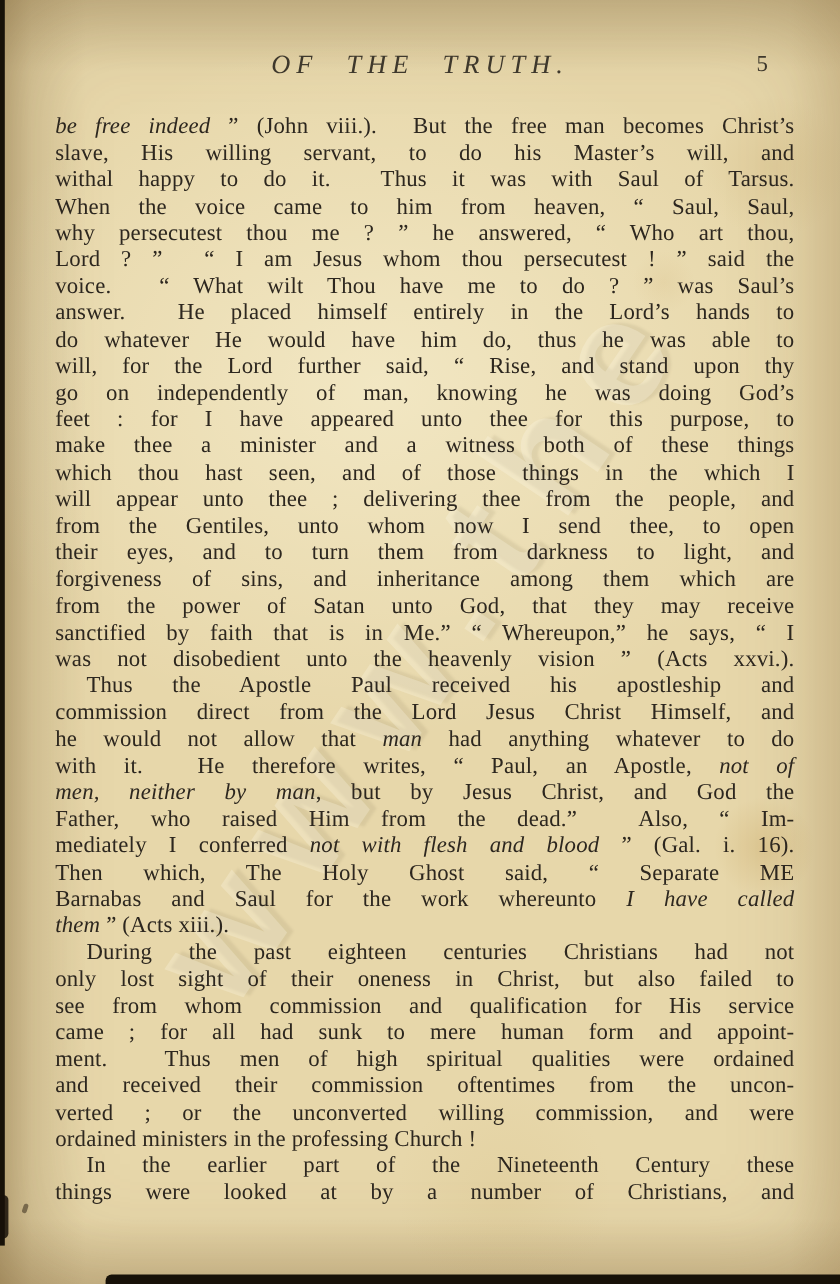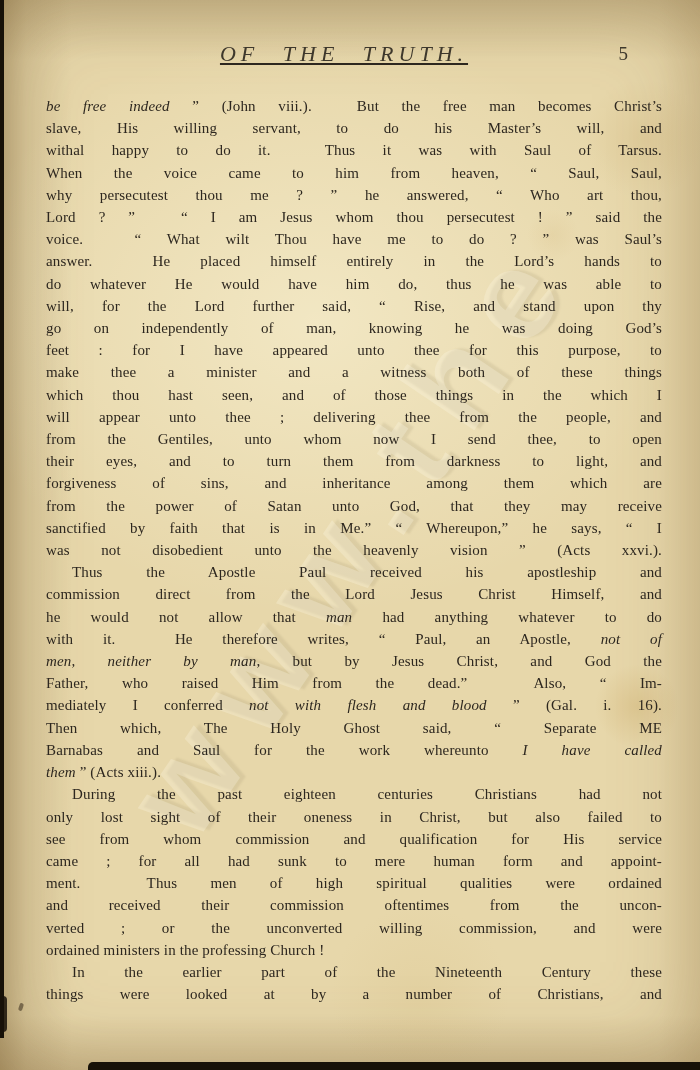--- a/index.html
+++ b/index.html
@@ -29,35 +29,35 @@
     position:absolute;left:50%;top:50%;width:1300px;
     transform:translate(-50%,-50%) rotate(-56deg);
     text-align:center;
     font-family:"Liberation Sans", sans-serif;font-weight:bold;
     font-size:128px;letter-spacing:24px;
     color:rgba(255,250,236,0.26);
     text-shadow:4px 4px 2px rgba(140,125,95,0.15);
     white-space:nowrap;pointer-events:none;
   }
 
-  .header{position:absolute;top:41px;left:0;right:12px;height:28px;text-decoration:underline;}
+  .header{position:absolute;top:41px;left:0;right:0;height:28px;}
   .header-title{
     display:block;text-align:center;
     font-style:italic;font-size:22px;
     letter-spacing:5px;word-spacing:13px;
     color:var(--header-ink,#3e382c);
   }
   .page-num{
     position:absolute;top:2px;right:60px;
     font-size:19px;color:var(--header-ink,#3e382c);
   }
 
   .text{
     position:absolute;left:46px;right:38px;top:95px;
-    font-size:15px;line-height:22.2px;letter-spacing:0.15px;
+    font-size:19px;line-height:22.2px;letter-spacing:0.15px;
   }
   .line{text-align:justify;text-align-last:justify;}
   .line.no-just{text-align-last:left;}
   .line.indent{text-indent:26px;}
   .it{font-style:italic;}
 </style>
 </head>
 <body>
 
 <div class="scan">

